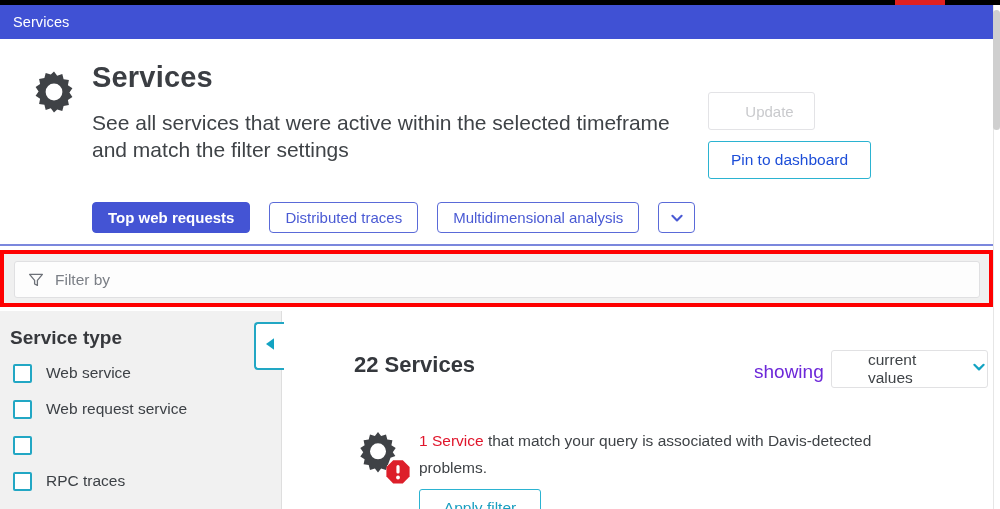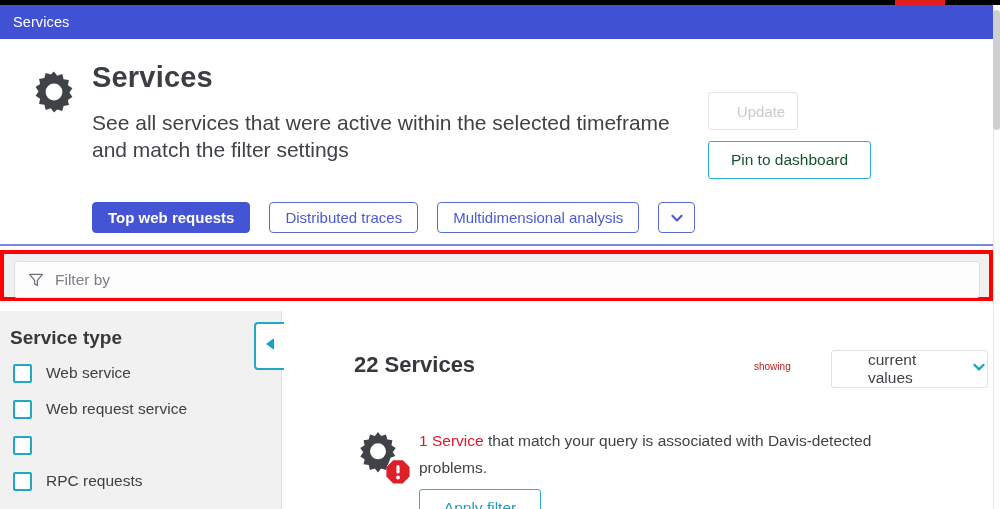--- a/index.html
+++ b/index.html
@@ -79,39 +79,39 @@
     left: 92px; top: 70px;
     width: 590px;
     font-size: 21px;
     line-height: 27px;
     color: #3f4347;
   }
 
   .btn-update {
     position: absolute;
     left: 708px; top: 53px;
-    width: 90px; height: 38px;
+    width: 107px; height: 38px;
     border: 1px solid #e3e3e6;
     border-radius: 3px;
     background: #ffffff;
     color: #c9cacd;
     font-size: 15px;
     font-family: "Liberation Sans", sans-serif;
     cursor: default;
     padding-left: 22px;
   }
 
   .btn-pin {
     position: absolute;
     left: 708px; top: 102px;
     width: 163px; height: 38px;
     border: 1px solid #2bb3d1;
     border-radius: 3px;
     background: #ffffff;
-    color: #14532d;
+    color: #1d4ed8;
     font-size: 15.5px;
     font-family: "Liberation Sans", sans-serif;
     cursor: pointer;
   }
 
   
   .tabrow {
     position: absolute;
     left: 92px; top: 163px;
     display: flex;
@@ -142,21 +142,21 @@
   .pill-caret {
     width: 37px;
     padding: 0;
   }
   .pill-caret svg { display: block; }
 
   
   .filter-highlight {
     position: absolute;
     left: 0; top: 250px;
-    width: 993px; height: 51px;
+    width: 993px; height: 57px;
     border: 4px solid #fe0000;
     background: #f0f0f0;
   }
   .filter-input-wrap {
     position: absolute;
     left: 10px; top: 7px;
     width: 966px; height: 37px;
     background: #fdfdfd;
     border: 1px solid #e0e0e2;
     border-radius: 3px;
@@ -241,22 +241,22 @@
   .main-count {
     position: absolute;
     left: 39px; top: 41px;
     font-size: 22px;
     font-weight: 700;
     color: #35383d;
   }
   .showing-label {
     position: absolute;
     left: 439px; top: 50px;
-    font-size: 10px;
-    color: #b91c1c;
+    font-size: 19px;
+    color: #6d28d9;
   }
   .showing-select {
     position: absolute;
     left: 516px; top: 39px;
     width: 157px; height: 38px;
     border: 1px solid #e1e1e3;
     border-radius: 3px;
     background: #ffffff;
     display: flex;
     align-items: center;
@@ -379,21 +379,21 @@
       </label>
       <label class="check-row">
         <span class="checkbox"></span>
         <span class="check-label">Web request service</span>
       </label>
       <label class="check-row">
         <span class="checkbox"></span>
       </label>
       <label class="check-row">
         <span class="checkbox"></span>
-        <span class="check-label">RPC requests</span>
+        <span class="check-label">RPC traces</span>
       </label>
     </div>
   </div>
 
   <div class="collapse-handle">
     <span>
       <svg width="14" height="16" viewBox="0 0 14 16" aria-hidden="true">
         <path d="M11 2.2L3 8l8 5.8z" fill="#12a3c2"></path>
       </svg>
     </span>

